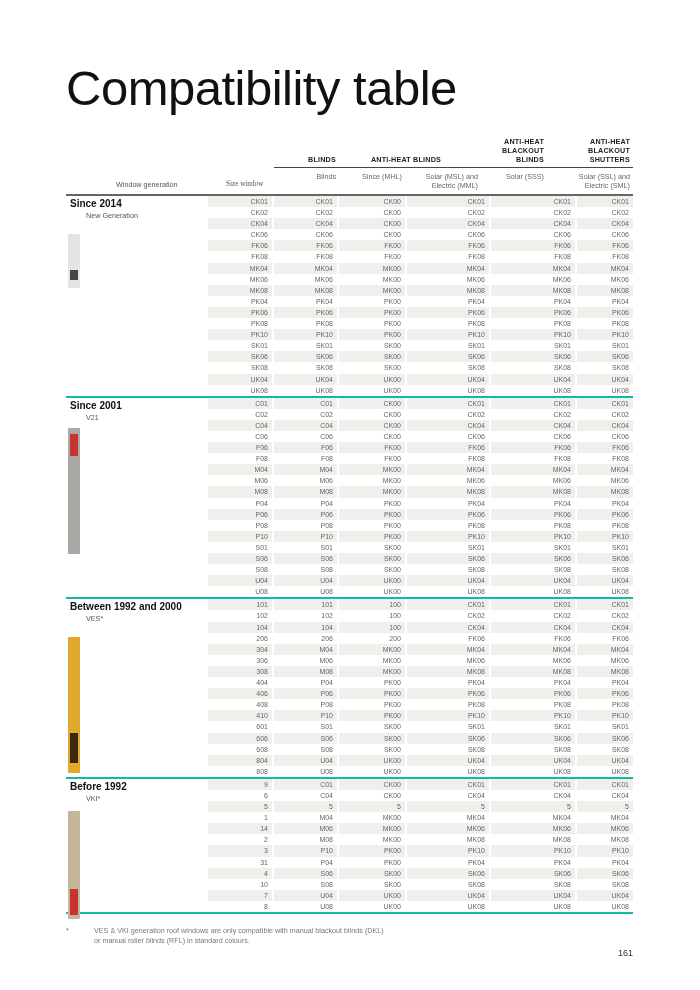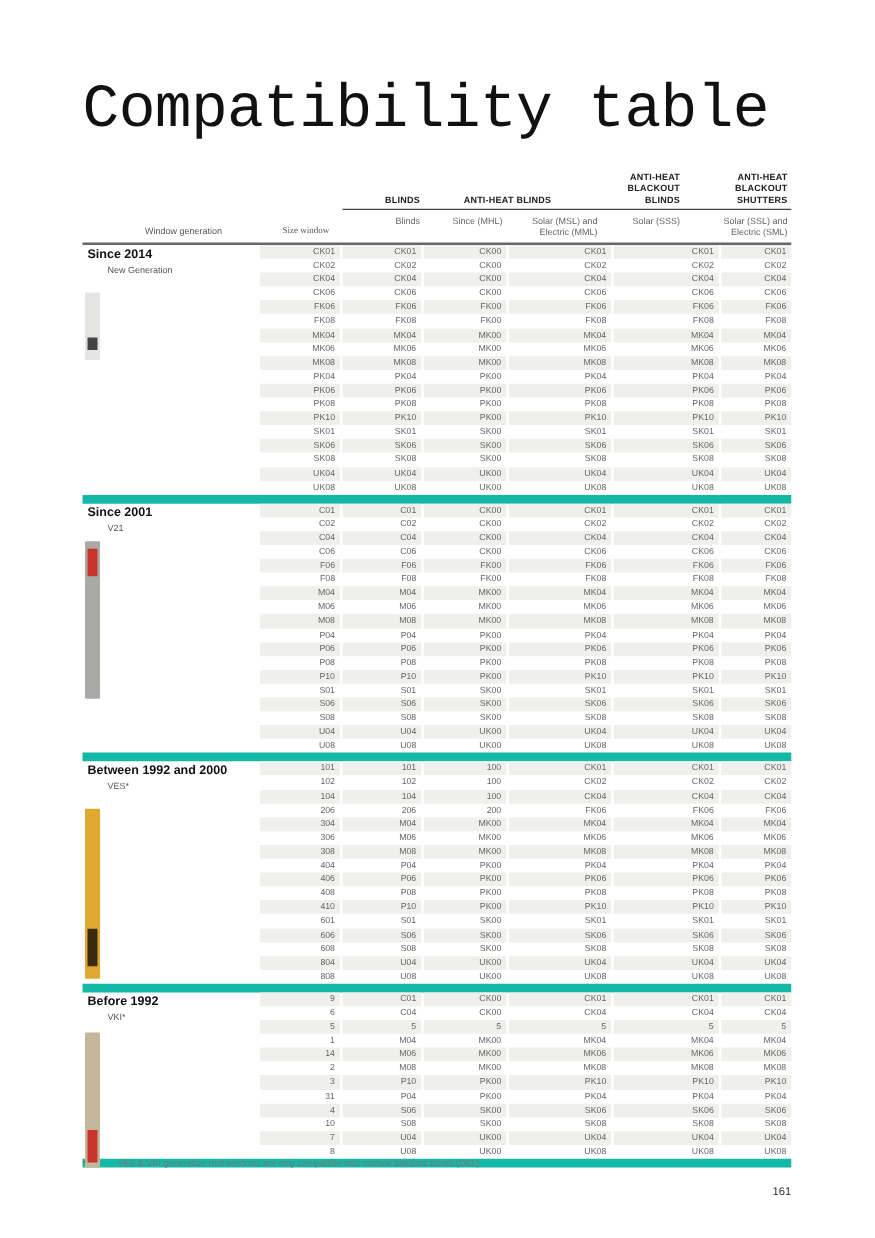--- a/index.html
+++ b/index.html
@@ -2,41 +2,41 @@
 <html><head>
   <meta charset="utf-8">
   <style>
     html, body { margin: 0; padding: 0; background: #ffffff; }
     body {
       width: 700px; height: 990px; position: relative; overflow: hidden;
       font-family: "Liberation Sans", sans-serif; color: #222;
     }
     .title {
       position: absolute; left: 66px; top: 64px;
-      font-family: Liberation Mono, monospace;
+      font-family: Liberation Sans, sans-serif;
       font-size: 49px; font-weight: 400; letter-spacing: -0.5px; color: #111;
       line-height: 1;
     }
     
     .hdr { position: absolute; left: 66px; top: 135px; width: 567px; height: 60px; }
     .hdr .grp {
       position: absolute; font-size: 7.2px; font-weight: 700; color: #222;
       text-align: right; line-height: 9px; letter-spacing: 0.2px;
     }
     .hdr .grp.center { text-align: center; }
     .hdr .sub {
       position: absolute; font-size: 7.2px; color: #666; text-align: right; line-height: 9px;
     }
     .hdr .left-lbl { position: absolute; font-size: 7.2px; color: #555; }
     .hdr .rule-top { position: absolute; left: 208px; top: 32px; width: 359px; height: 1px; background: #444; }
     .hdr .rule-bottom { position: absolute; left: 0; top: 59px; width: 567px; height: 2px; background: #666; }
 
     
     .sections { position: absolute; left: 66px; top: 196px; width: 567px; }
-    .section { position: relative; border-bottom: 7px solid #14b8a6; }
+    .section { position: relative; border-bottom: 2px solid #14b8a6; }
     .sec-head { position: absolute; left: 4px; top: 2px; }
     .sec-title { font-size: 10px; font-weight: 700; color: #111; line-height: 12px; }
     .sec-sub { font-size: 7.2px; color: #555; line-height: 10px; margin-top: 1px; margin-left: 16px; }
     .win-img { position: absolute; left: 2px; border-radius: 1px; }
     .rows { margin-left: 142px; }
     .row { display: flex; height: 11.1px; }
     .cell {
       font-size: 7px; color: #666; text-align: right; line-height: 11.1px;
       padding-right: 4px; box-sizing: border-box; margin-right: 2px;
     }
@@ -650,15 +650,16 @@
           <div class="cell c4">UK08</div>
           <div class="cell c5">UK08</div>
         </div>
       </div>
     </div>
   </div>
 
 <div class="footnote">
   <span class="star">*</span>
   <div class="txt">VES &amp; VKI generation roof windows are only compatible with manual blackout blinds (DKL)</div>
+  <div class="txt">or manual roller blinds (RFL) in standard colours.</div>
 </div>
 
 <div class="page-num">161</div>
 
 </body></html>

